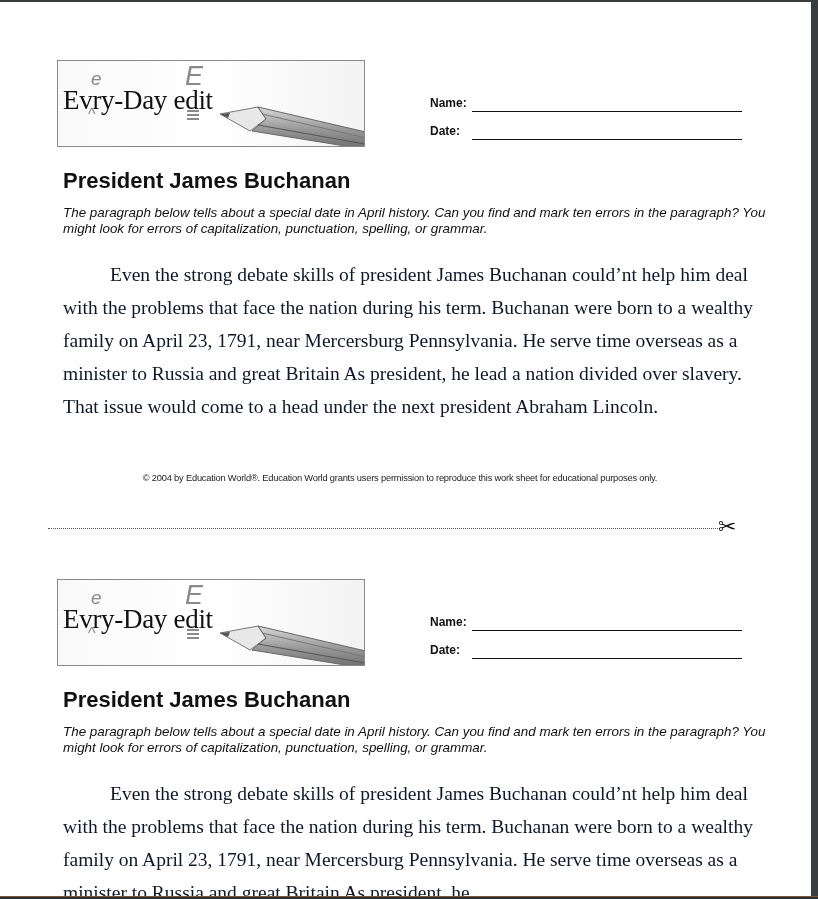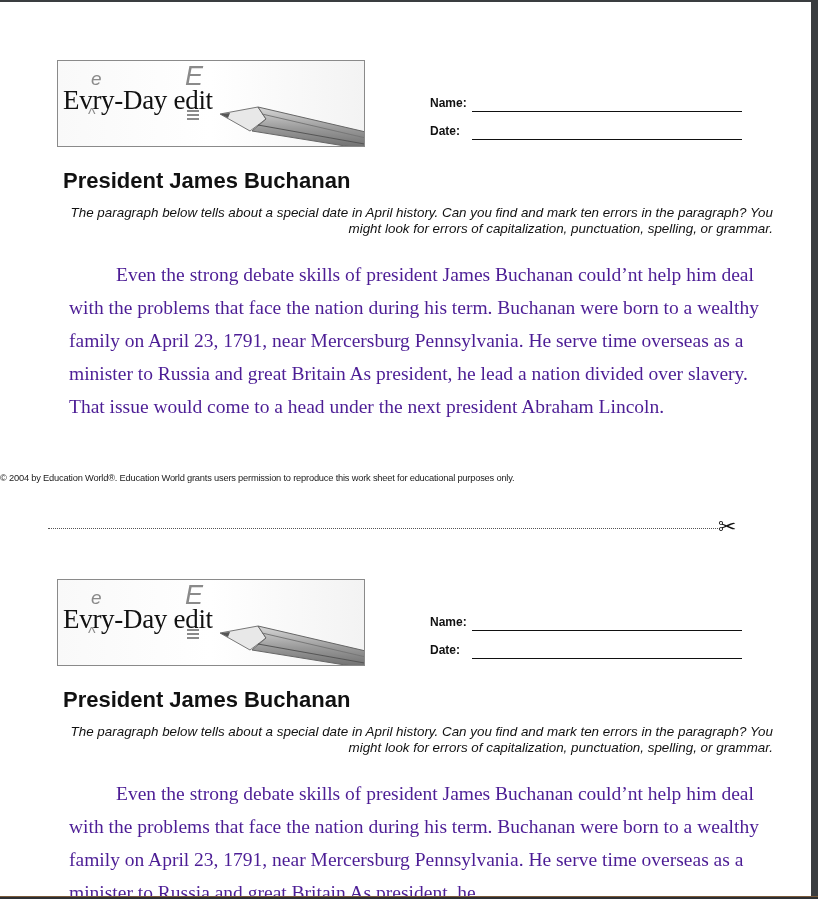--- a/index.html
+++ b/index.html
@@ -142,37 +142,36 @@
     }
     .instructions {
       position: absolute;
       left: 63px;
       width: 710px;
       font-family: "Liberation Sans", sans-serif;
       font-style: italic;
       font-size: 13.4px;
       line-height: 16px;
       color: #111;
-      text-align: right;
     }
     .body-para {
       position: absolute;
-      left: 69px;
+      left: 63px;
       width: 700px;
       font-family: "Liberation Serif", serif;
       font-size: 19.5px;
       line-height: 33px;
-      color: #4c1d95;
+      color: #0f172a;
       text-indent: 47px;
     }
     .copyright {
       position: absolute;
       left: 0;
       width: 800px;
-      text-align: left;
+      text-align: center;
       font-family: "Liberation Sans", sans-serif;
       font-size: 9.3px;
       color: #222;
       letter-spacing: -0.2px;
     }
     .cut-line {
       position: absolute;
       left: 48px;
       top: 526px;
       width: 670px;

